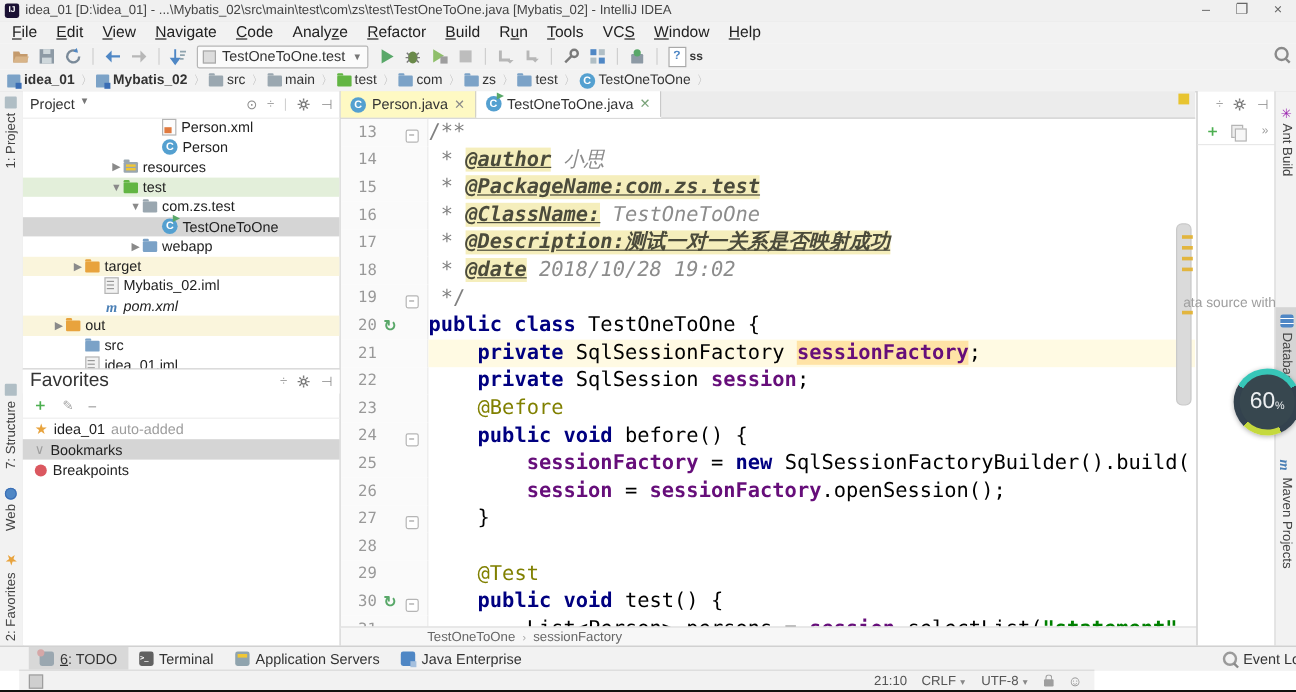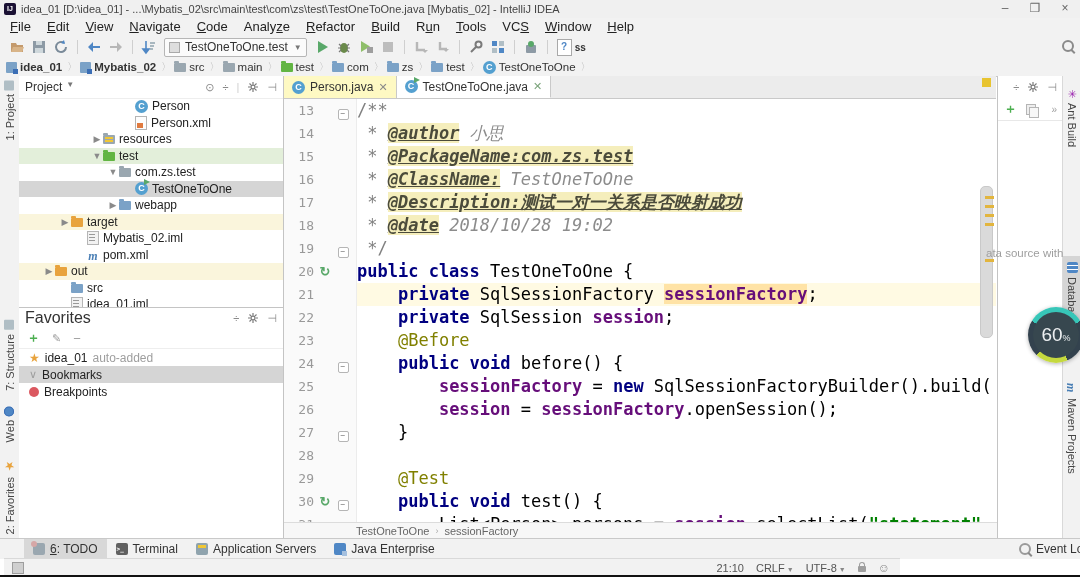--- a/index.html
+++ b/index.html
@@ -133,21 +133,21 @@
   
   #bottombar{left:0;top:538px;width:1080px;height:20px;background:#f2f2f2;border-top:1px solid #c9c9c9;display:flex;align-items:center;padding-left:24px}
   .bitem{display:flex;align-items:center;gap:5px;font-size:12px;color:#333;padding:0 9px;height:20px}
   .bitem.sel{background:#d8d8d8}
   .bico{width:12px;height:12px;border-radius:2px;position:relative}
   .bico-todo{background:#9aa7b0}.bico-todo::after{content:"";position:absolute;left:-2px;top:-2px;width:6px;height:6px;border-radius:50%;background:#d6a7a7}
   .bico-term{background:#616161}.bico-term::after{content:">_";position:absolute;left:1px;top:0;color:#fff;font:bold 6px/12px "DejaVu Sans Mono",monospace}
   .bico-app{background:#90a4ae}.bico-app::after{content:"";position:absolute;left:2px;top:2px;width:8px;height:3px;background:#f0c735}
   .bico-jee{background:#4f87c5}.bico-jee::after{content:"";position:absolute;right:-1px;bottom:-1px;width:5px;height:5px;background:#a5c0de}
   #event-log{margin-left:auto;margin-right:14px;display:flex;align-items:center;gap:5px;font-size:12px;color:#333}
-  #statusbar{left:4px;top:558px;width:896px;height:17px;background:#f2f2f2;border-top:1px solid #d9d9d9;display:flex;align-items:center;font-size:11px;color:#555}
+  #statusbar{left:16px;top:558px;width:896px;height:17px;background:#f2f2f2;border-top:1px solid #d9d9d9;display:flex;align-items:center;font-size:11px;color:#555}
   #sb-toggle{width:10px;height:10px;border:1px solid #9e9e9e;background:#cfcfcf;margin-left:8px}
   #sb-right{margin-left:auto;display:flex;align-items:center;gap:12px;margin-right:10px}
   .sb-chev{font-size:7px;color:#888;margin-left:2px}
   .locky{display:inline-block;width:8px;height:6px;background:#9e9e9e;border-radius:1px;position:relative;margin-top:3px}
   .locky::before{content:"";position:absolute;left:1px;top:-4px;width:4px;height:4px;border:1.5px solid #9e9e9e;border-bottom:none;border-radius:4px 4px 0 0}
   .hector{color:#888;font-size:12px}
   #blackstrip{left:0;top:575px;width:1080px;height:2px;background:#111}
   
   #pct-overlay{left:1028px;top:307px;width:56px;height:56px;border-radius:50%;
      background:conic-gradient(from -60deg,#37c6b8 0 120deg,#33424e 120deg 215deg,#c5d93e 215deg 285deg,#33424e 285deg 360deg);
@@ -377,27 +377,27 @@
             <circle cx="6" cy="6" r="2" fill="none" stroke="#7a7a7a" stroke-width="1.3"></circle>
             <path d="M6 1v2M6 9v2M1 6h2M9 6h2M2.5 2.5l1.4 1.4M8.1 8.1l1.4 1.4M9.5 2.5L8.1 3.9M3.9 8.1L2.5 9.5" stroke="#7a7a7a" stroke-width="1.2"></path>
           </svg>
         </span>
       <span>⊣</span>
     </span>
   </div>
   <div class="tree">
       <div class="trow" style="padding-left: 104px;">
         <span class="arr"></span>
+        <span class="ic ic-xml"></span>
+        <span class="tlab">Person.xml</span>
+      </div>
+      <div class="trow" style="padding-left: 104px;">
+        <span class="arr"></span>
         <span class="ic ic-class"></span>
         <span class="tlab">Person</span>
-      </div>
-      <div class="trow" style="padding-left: 104px;">
-        <span class="arr"></span>
-        <span class="ic ic-xml"></span>
-        <span class="tlab">Person.xml</span>
       </div>
       <div class="trow" style="padding-left: 72px;">
         <span class="arr">▶</span>
         <span class="ic ic-folder fol-res"></span>
         <span class="tlab">resources</span>
       </div>
       <div class="trow bg-green" style="padding-left: 72px;">
         <span class="arr">▼</span>
         <span class="ic ic-folder fol-green"></span>
         <span class="tlab">test</span>
@@ -420,21 +420,21 @@
       <div class="trow bg-yellow" style="padding-left: 40px;">
         <span class="arr">▶</span>
         <span class="ic ic-folder fol-orange"></span>
         <span class="tlab">target</span>
       </div>
       <div class="trow" style="padding-left: 56px;">
         <span class="arr"></span>
         <span class="ic ic-iml"></span>
         <span class="tlab">Mybatis_02.iml</span>
       </div>
-      <div class="trow" style="padding-left: 56px;">
+      <div class="trow" style="padding-left: 56px; font-style: italic;">
         <span class="arr"></span>
         <span class="ic ic-maven"></span>
         <span class="tlab">pom.xml</span>
       </div>
       <div class="trow bg-yellow" style="padding-left: 24px;">
         <span class="arr">▶</span>
         <span class="ic ic-folder fol-orange"></span>
         <span class="tlab">out</span>
       </div>
       <div class="trow" style="padding-left: 40px;">

